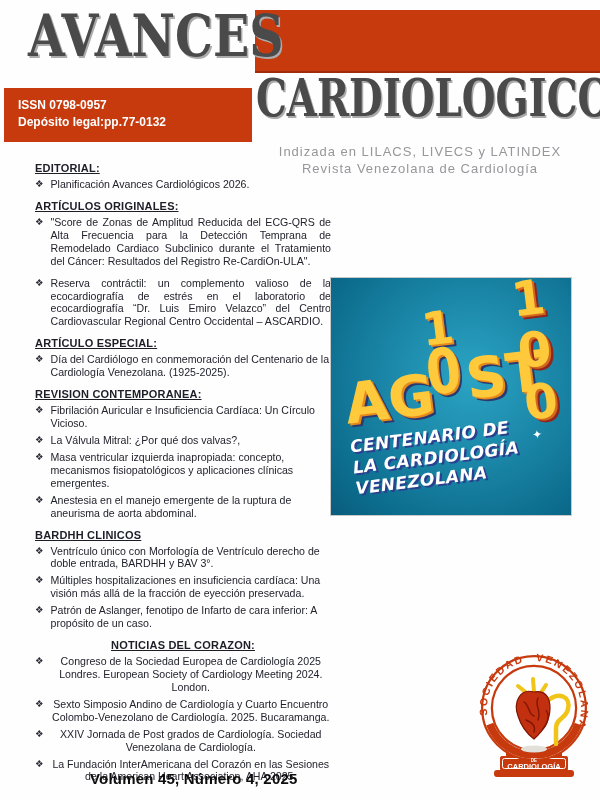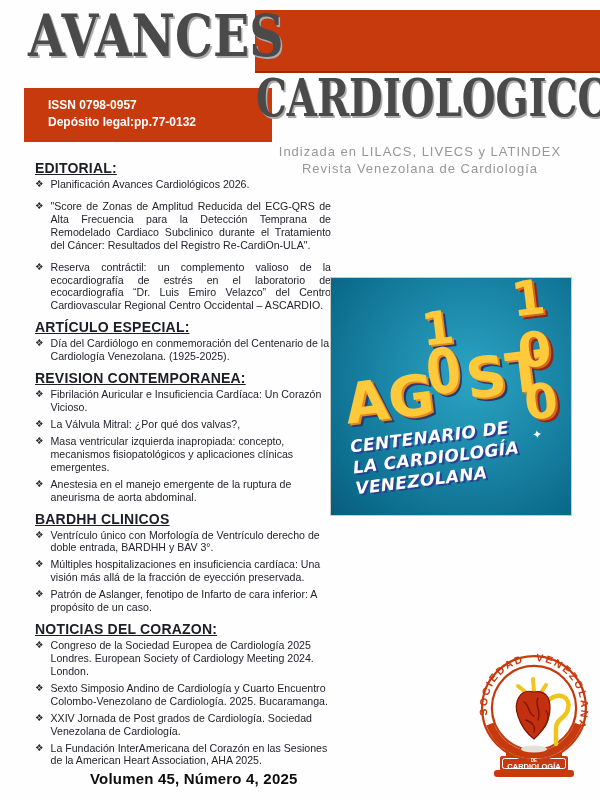--- a/index.html
+++ b/index.html
@@ -18,46 +18,46 @@
   
   .top-red-block{position:absolute;left:255px;top:10px;width:345px;height:61px;background:var(--red);border-bottom:2px solid var(--red-dark);}
   .title-avances{
     position:absolute;left:28px;top:4px;margin:0;
     font-family:"DejaVu Serif",serif;font-weight:bold;font-size:58px;line-height:64px;
     color:var(--title-gray);text-shadow:2px 2px 0 #ababab;
     transform:scaleX(.82);transform-origin:left top;white-space:nowrap;
   }
   .left-red-bar{
     position:absolute;left:4px;top:88px;width:248px;height:54px;background:var(--red);
-    box-sizing:border-box;padding:9px 0 0 24px;margin-left:20px;
+    box-sizing:border-box;padding:9px 0 0 14px;
   }
   .left-red-bar .issn-line{color:#fff;font-weight:bold;font-size:12px;line-height:17px;}
   .title-cardiologicos{
     position:absolute;left:256px;top:68px;margin:0;
     font-family:"DejaVu Serif",serif;font-weight:bold;font-size:52px;line-height:60px;
     color:var(--title-gray);text-shadow:2px 2px 0 #ababab;
     transform:scaleX(.745);transform-origin:left top;white-space:nowrap;
   }
   .mast-subtitle{
     position:absolute;left:248px;top:143px;width:344px;text-align:center;
     color:var(--sub-gray);font-size:13px;line-height:17px;letter-spacing:1px;white-space:nowrap;
   }
   
   .toc{position:absolute;left:35px;top:162px;width:296px;}
   .toc section{margin:0 0 9px 0;}
   .toc h3{
-    margin:0 0 3px 0;font-size:14px;line-height:13px;
+    margin:0 0 3px 0;font-size:11px;line-height:13px;
     font-weight:bold;text-decoration:underline;color:#1d1d28;letter-spacing:.2px;
   }
   .toc .item{display:flex;gap:7px;margin:0 0 4px 0;font-size:10.6px;line-height:1.22;}
   .toc .bullet{flex:0 0 auto;font-size:9.5px;line-height:1.35;color:#2b2b36;}
   .toc .item-text{flex:1 1 auto;}
   .toc .item-text.justify{text-align:justify;}
   .toc .para{margin-bottom:9px;}
-  .toc section.gap-top{margin-top:0;}
+  .toc section.gap-top{margin-top:0;text-align:center;}
   
   .poster{
     position:absolute;left:330px;top:277px;width:242px;height:239px;
     border:1px solid #c9c9c9;box-sizing:border-box;overflow:hidden;
     background:radial-gradient(circle at 58% 42%, #2ba4c4 0%, #1a85a6 45%, #0c6c8d 80%, #095c7c 100%);
   }
   .poster-rotate{position:absolute;left:0;top:0;width:100%;height:100%;transform:rotate(-7deg);transform-origin:50% 50%;}
   .p-glyph{
     position:absolute;font-family:"DejaVu Sans",sans-serif;font-weight:bold;
     color:#ffc93c;text-shadow:2px 2px 0 #e78a1a,4px 4px 0 #2d3a70;white-space:nowrap;
@@ -109,20 +109,21 @@
 
     <section>
       <h3>EDITORIAL:</h3>
       <div class="item">
         <span class="bullet">❖</span>
         <span class="item-text">Planificación Avances Cardiológicos 2026.</span>
       </div>
     </section>
 
     <section>
+      <h3>ARTÍCULOS ORIGINALES:</h3>
       <div class="item para">
         <span class="bullet">❖</span>
         <span class="item-text justify">"Score de Zonas de Amplitud Reducida del ECG-QRS de Alta Frecuencia para la Detección Temprana de Remodelado Cardiaco Subclinico durante el Tratamiento del Cáncer: Resultados del Registro Re-CardiOn-ULA".</span>
       </div>
       <div class="item para">
         <span class="bullet">❖</span>
         <span class="item-text justify">Reserva contráctil: un complemento valioso de la ecocardiografía de estrés en el laboratorio de ecocardiografía “Dr. Luis Emiro Velazco” del Centro Cardiovascular Regional Centro Occidental – ASCARDIO.</span>
       </div>
     </section>
 
@@ -131,21 +132,21 @@
       <div class="item">
         <span class="bullet">❖</span>
         <span class="item-text">Día del Cardiólogo en conmemoración del Centenario de la Cardiología Venezolana.   (1925-2025).</span>
       </div>
     </section>
 
     <section>
       <h3>REVISION CONTEMPORANEA:</h3>
       <div class="item">
         <span class="bullet">❖</span>
-        <span class="item-text">Fibrilación Auricular e Insuficiencia Cardíaca: Un Corazón Vicioso.</span>
+        <span class="item-text">Fibrilación Auricular e Insuficiencia Cardíaca: Un Círculo Vicioso.</span>
       </div>
       <div class="item">
         <span class="bullet">❖</span>
         <span class="item-text">La Válvula Mitral: ¿Por qué dos valvas?,</span>
       </div>
       <div class="item">
         <span class="bullet">❖</span>
         <span class="item-text">Masa ventricular izquierda inapropiada: concepto, mecanismos fisiopatológicos y aplicaciones clínicas emergentes.</span>
       </div>
       <div class="item">

